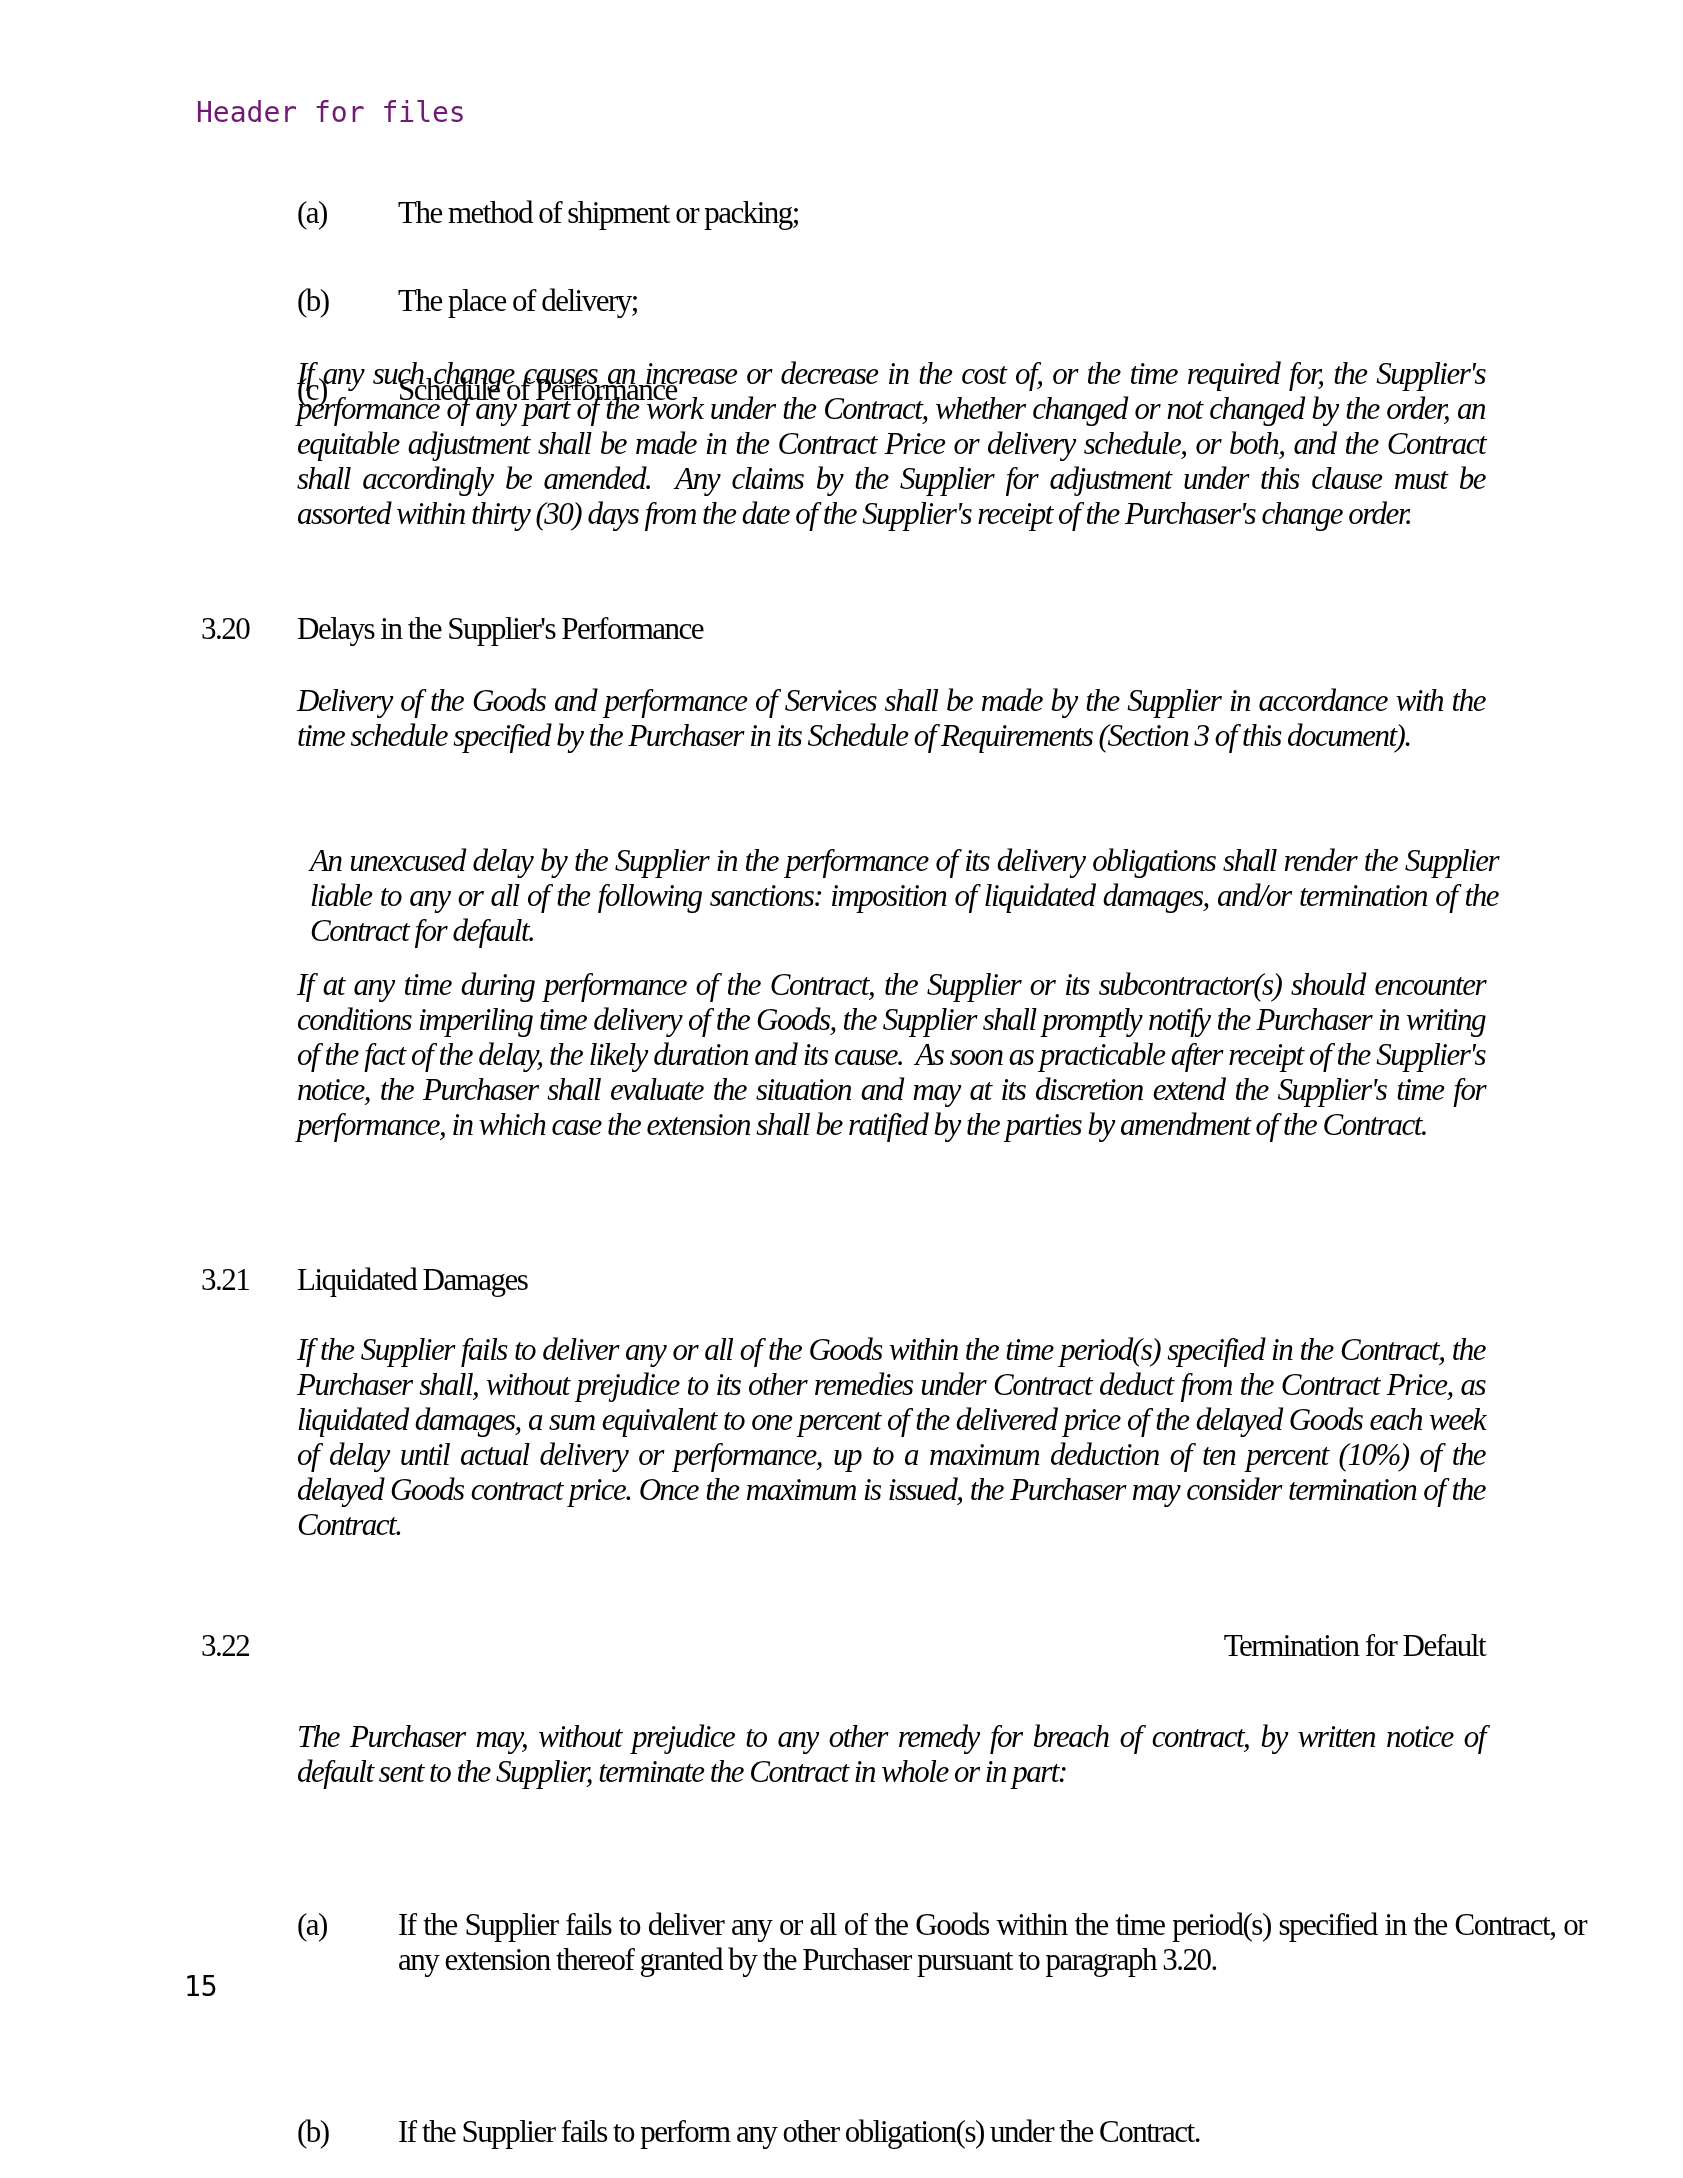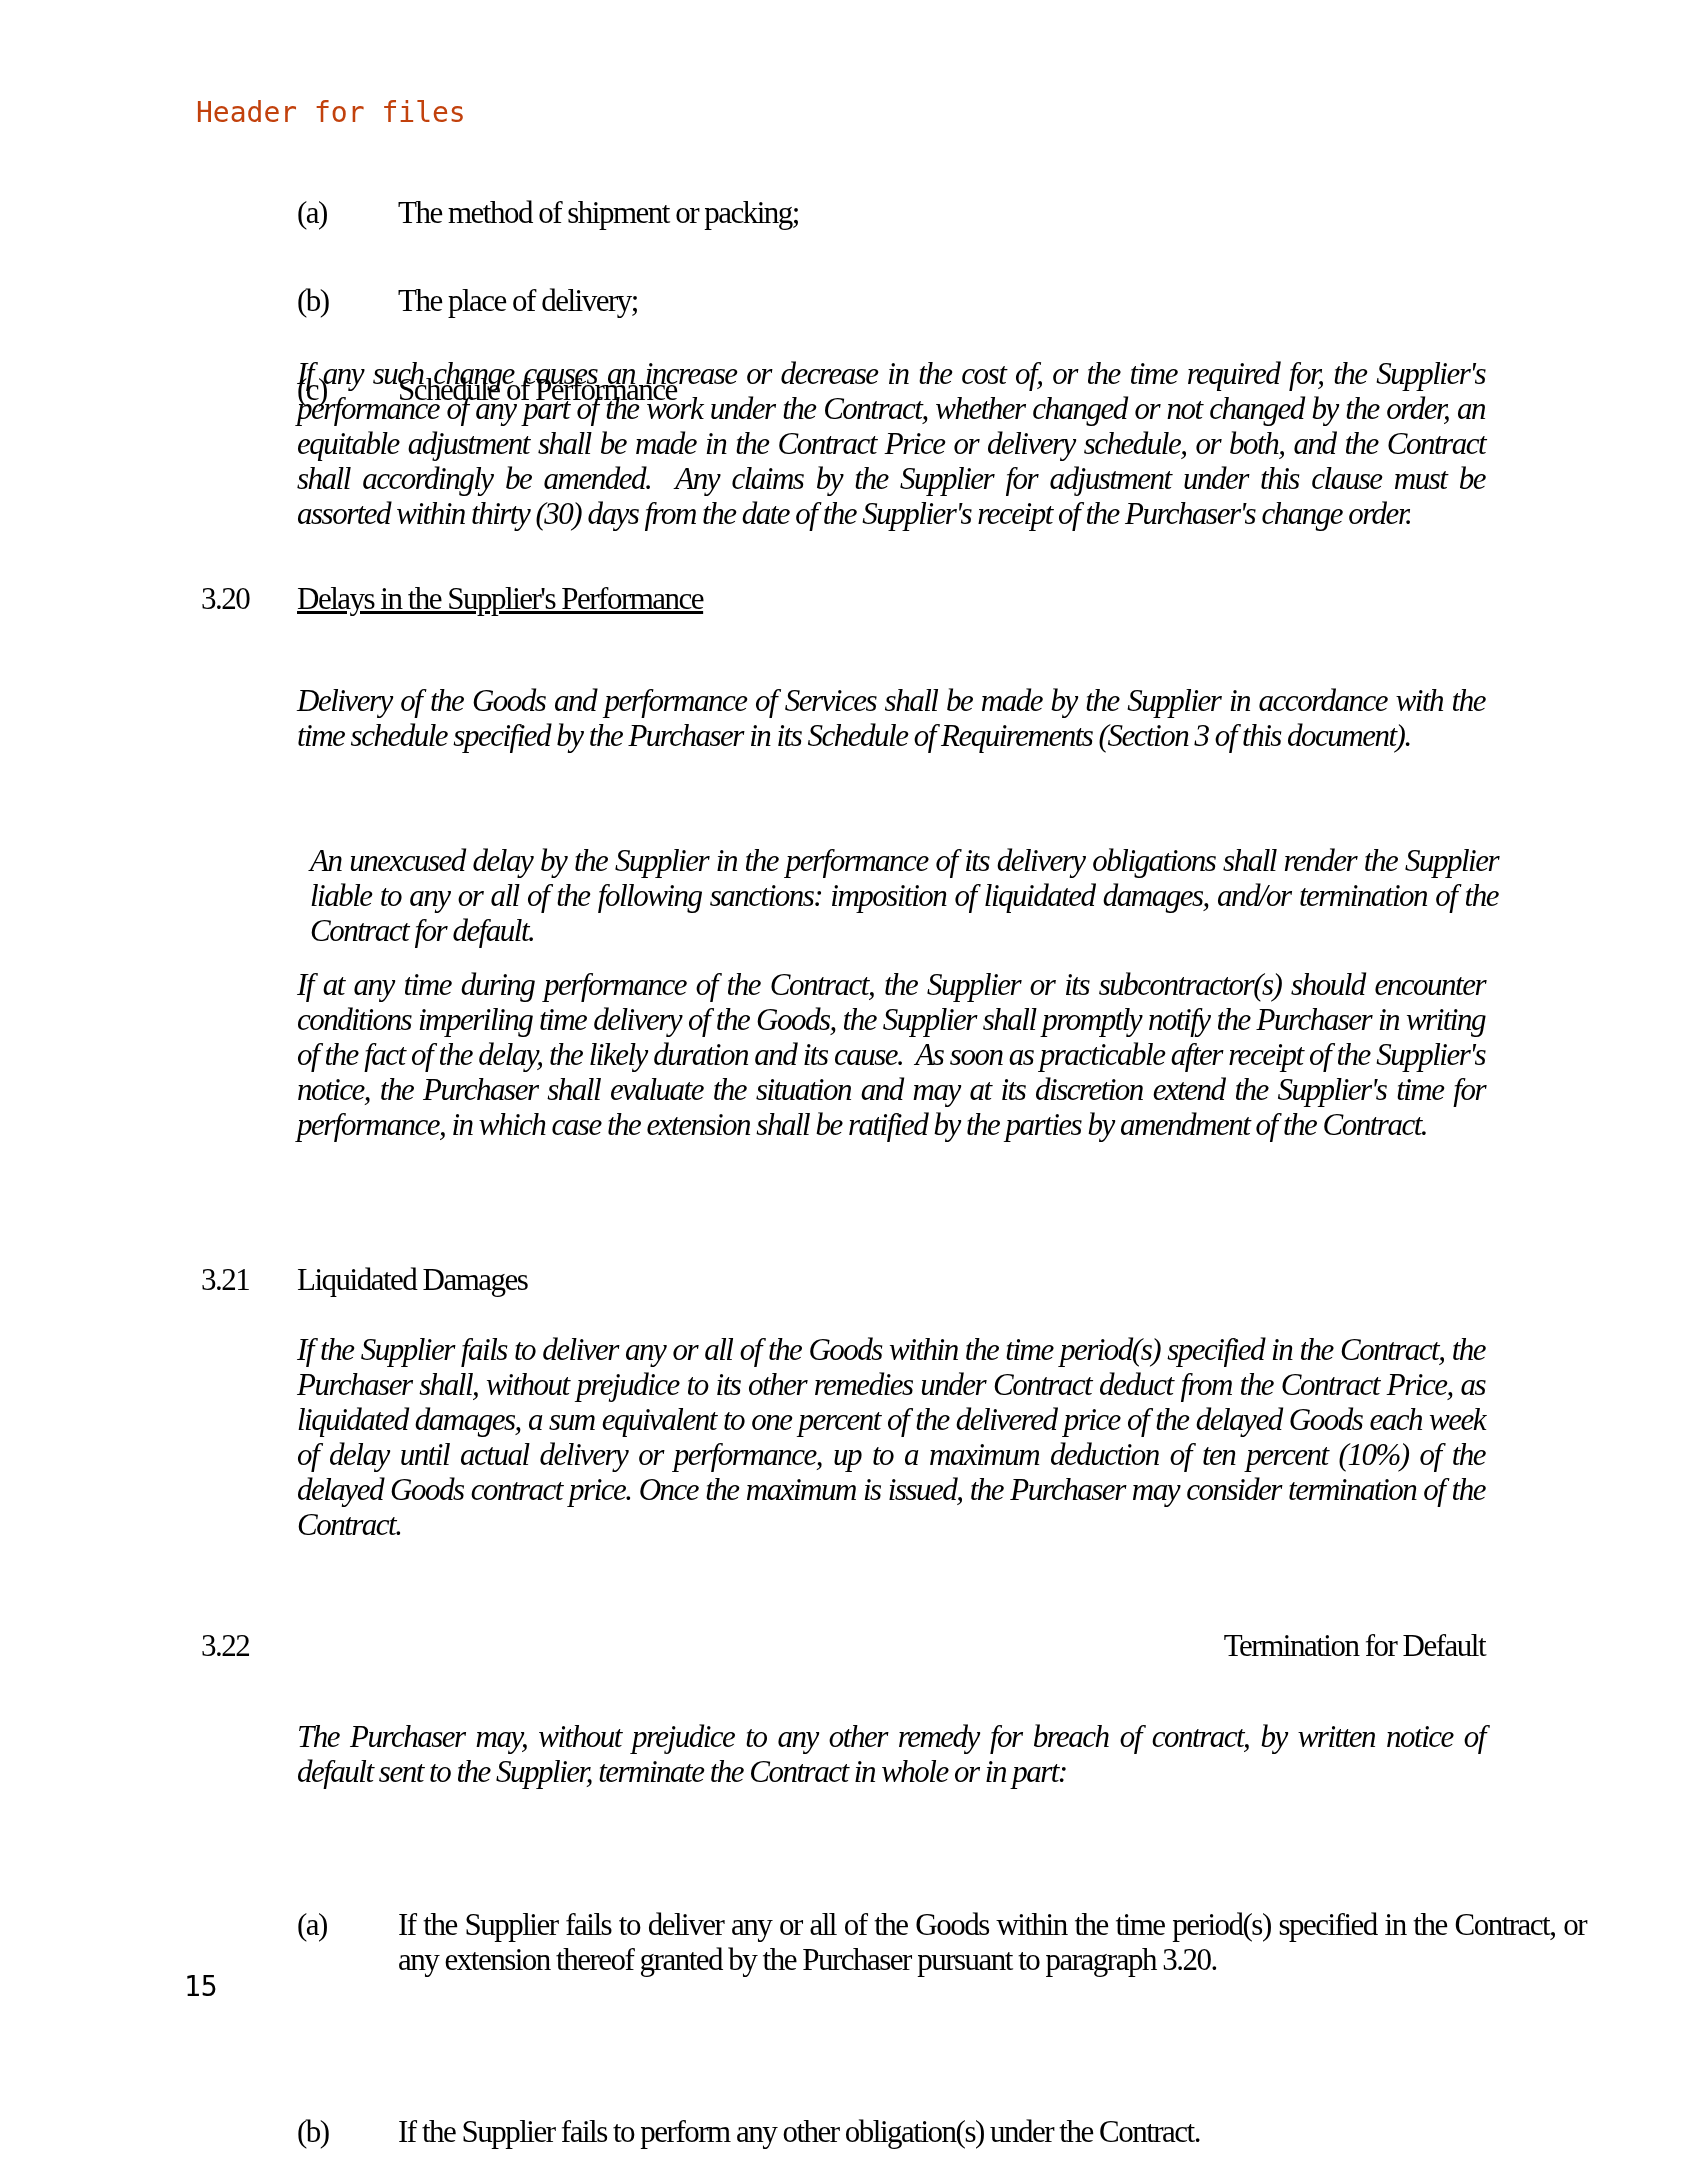--- a/index.html
+++ b/index.html
@@ -16,21 +16,21 @@
     color: #000000;
   }
   .doc-header {
     position: absolute;
     left: 196px;
     top: 98px;
     font-family: "DejaVu Sans Mono", monospace;
     font-size: 28px;
     line-height: 30px;
     white-space: pre;
-    color: #c2410c;
+    color: #701a75;
   }
   .serif {
     font-family: "Liberation Serif", serif;
     font-size: 31px;
     line-height: 35px;
     letter-spacing: -1.5px;
     color: #000000;
   }
   .block {
     position: absolute;
@@ -68,21 +68,21 @@
     font-family: "DejaVu Sans Mono", monospace;
     font-size: 28px;
     line-height: 30px;
     color: #000000;
   }
   
   .pos-list-a   { top: 195px; }
   .pos-list-b   { top: 248px; }
   .pos-list-c   { top: 302px; }
   .pos-intro    { top: 356px; }
-  .pos-h320     { top: 581px; text-decoration: underline; }
+  .pos-h320     { top: 611px; }
   .pos-320-p1   { top: 683px; }
   .pos-320-p2   { top: 843px; margin-left: 13px; }
   .pos-320-p3   { top: 967px; }
   .pos-h321     { top: 1262px; }
   .pos-321-p1   { top: 1332px; }
   .pos-h322     { top: 1628px; text-align: right; }
   .pos-322-p1   { top: 1698px; margin-top: 21px; }
   .pos-322-a    { top: 1802px; }
   .pos-322-b    { top: 1939px; }
 </style>

